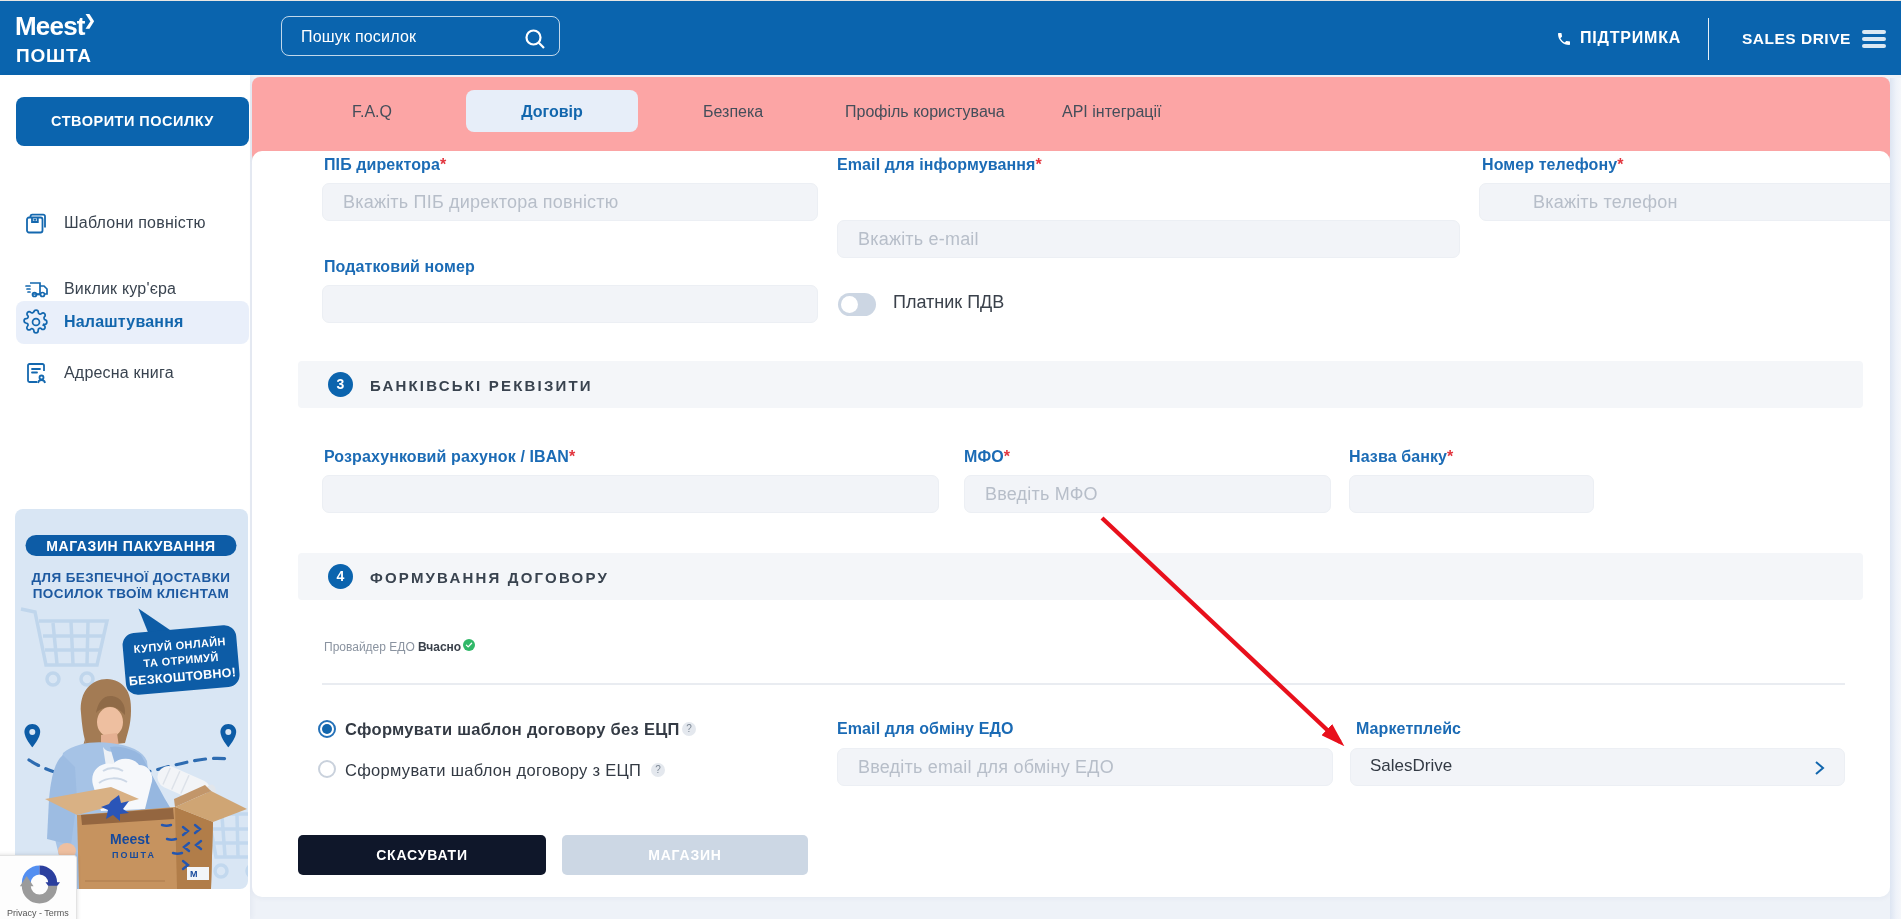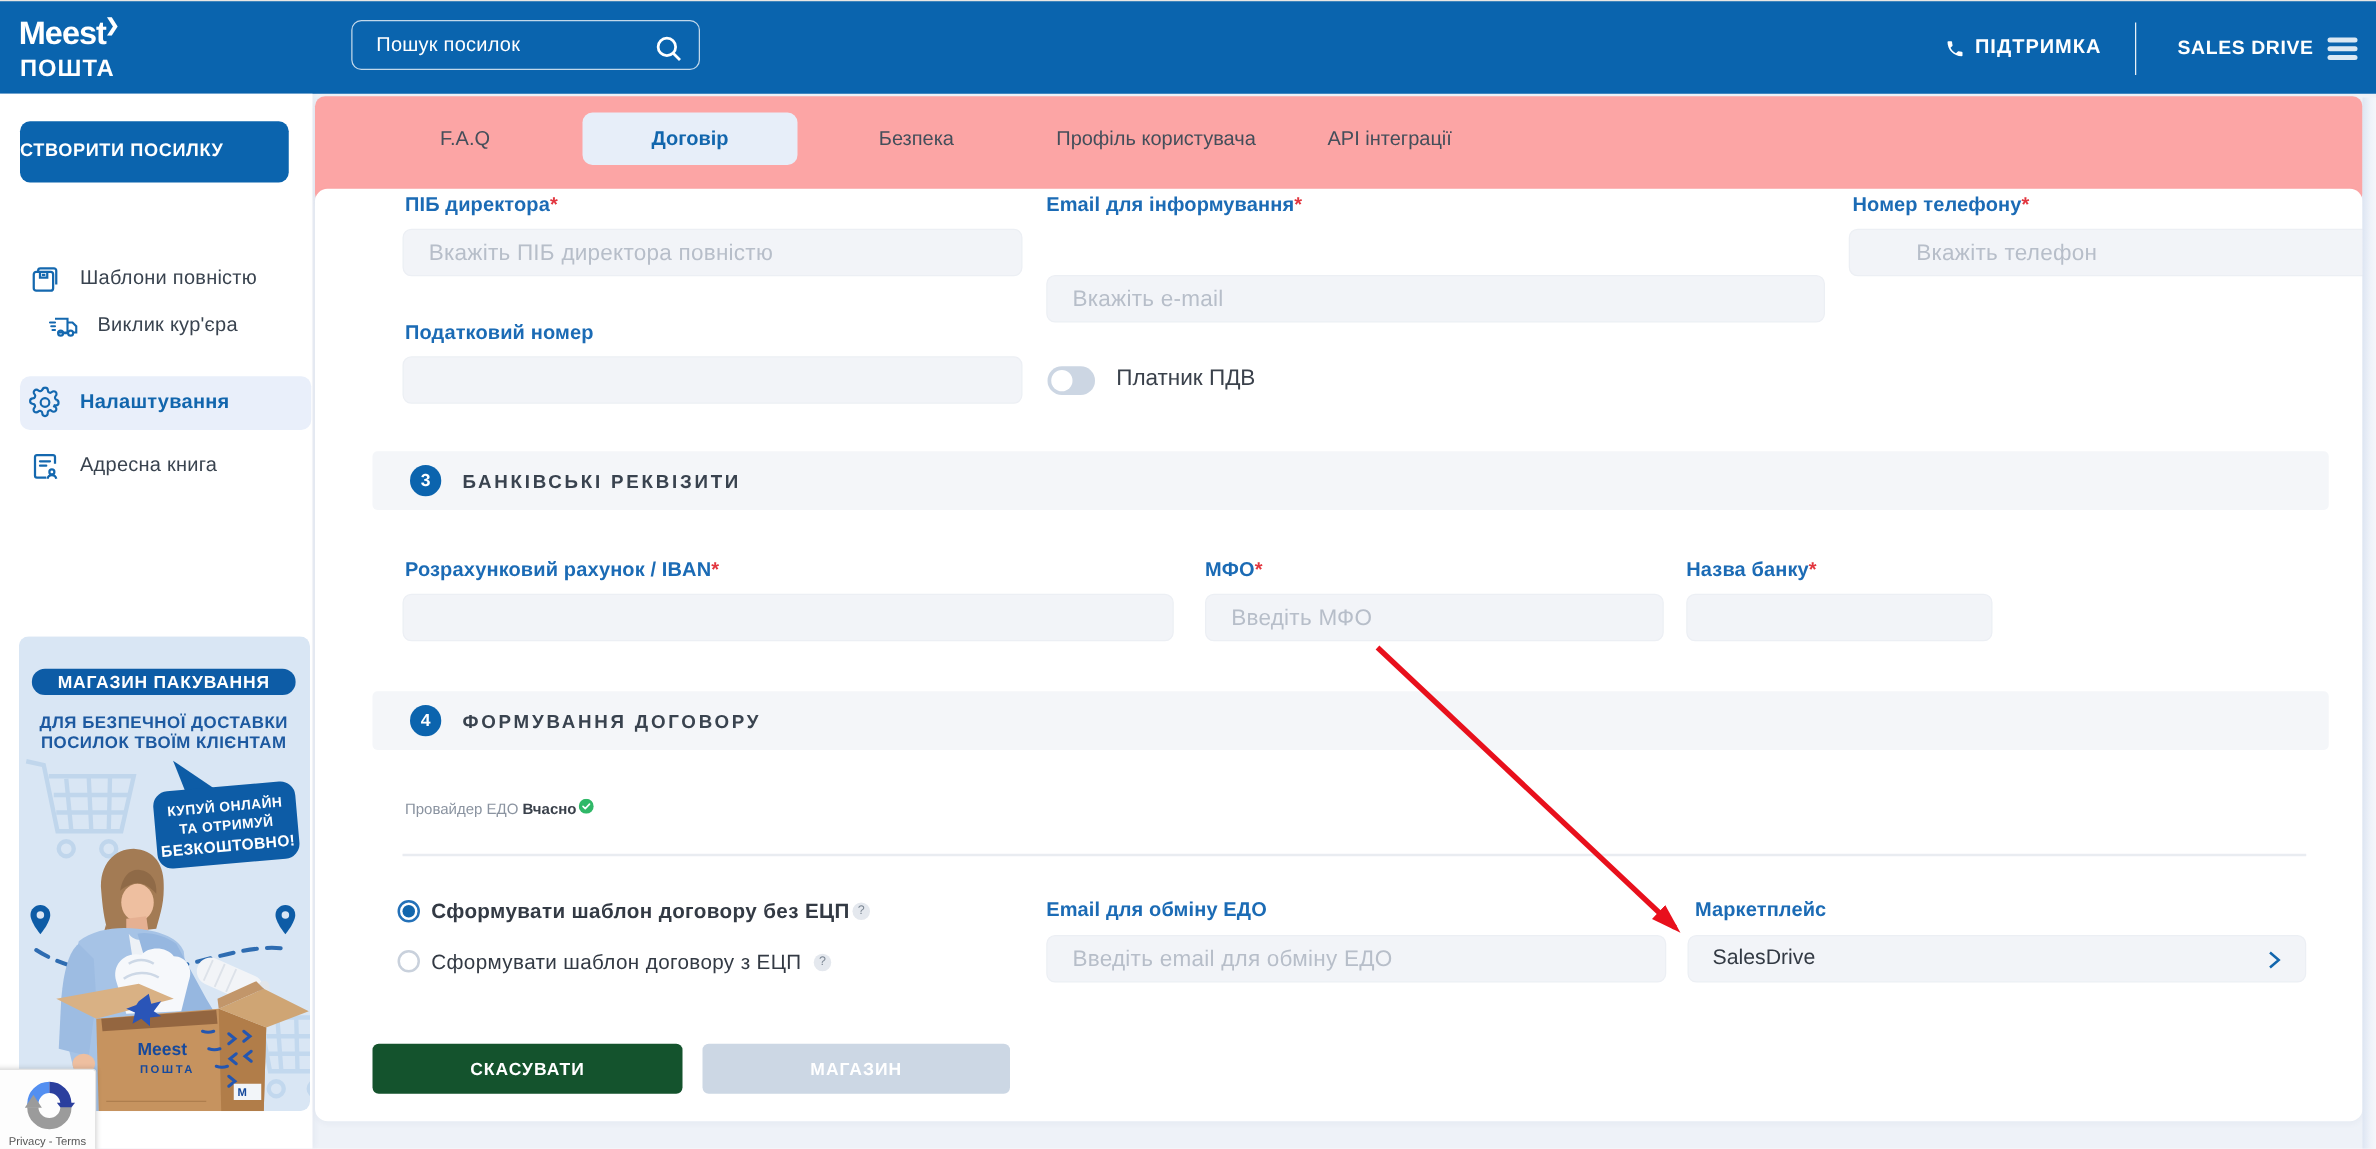--- a/index.html
+++ b/index.html
@@ -40,32 +40,32 @@
   <div class="abs" style="left:1708px;top:17px;width:1px;height:42px;background:rgba(255,255,255,0.9);"></div>
   <div class="abs" style="left:1742px;top:29px;color:#fff;font-size:15.5px;font-weight:bold;letter-spacing:0.5px;">SALES DRIVE</div>
   <div class="abs" style="left:1862px;top:29px;width:24px;">
     <div style="height:4px;background:#dbe8f3;border-radius:2px;margin-bottom:3px;"></div>
     <div style="height:4px;background:#dbe8f3;border-radius:2px;margin-bottom:3px;"></div>
     <div style="height:4px;background:#dbe8f3;border-radius:2px;"></div>
   </div>
 </div>
 
 <div class="abs" id="sidebar" style="left:0;top:75px;width:250px;height:844px;background:#fff;box-shadow:2px 0 5px rgba(30,60,110,0.05);">
-  <div class="abs" style="left:16px;top:22px;width:215px;height:49px;background:#0b64ae;border-radius:8px;color:#fff;font-size:14.5px;font-weight:bold;letter-spacing:0.5px;line-height:49px;">СТВОРИТИ ПОСИЛКУ</div>
+  <div class="abs" style="left:16px;top:22px;width:233px;height:49px;background:#0b64ae;border-radius:8px;color:#fff;font-size:14.5px;font-weight:bold;letter-spacing:0.5px;text-align:center;line-height:49px;">СТВОРИТИ ПОСИЛКУ</div>
 
   <div class="menu-item" style="top:126px;">
     <svg width="26" height="26" viewBox="0 0 26 26" fill="none" stroke="#1468af" stroke-width="1.8">
         <rect x="4" y="7.5" width="15.5" height="15" rx="2"></rect>
         <path d="M7.5 7.5 V6.5 A1.8 1.8 0 0 1 9.3 4.7 H20.2 A1.8 1.8 0 0 1 22 6.5 V17.5"></path>
         <path d="M9 7.5 V12 H14.8 V7.5"></path>
         <path d="M10.5 9.8 H13.3"></path>
       </svg>
     <div class="txt">Шаблони повністю</div>
   </div>
-  <div class="menu-item" style="top:164px;margin-left:14px;">
+  <div class="menu-item" style="top:192px;">
     <svg width="28" height="26" viewBox="0 0 28 26" fill="none" stroke="#1468af" stroke-width="1.7">
         <path d="M7 7h10v11H9"></path>
         <path d="M17 10h4l3 3v5h-2.5"></path>
         <circle cx="11.5" cy="18.5" r="2"></circle>
         <circle cx="19.5" cy="18.5" r="2"></circle>
         <path d="M14 18.5h3.5"></path>
         <path d="M3 10h4M4 13h3M5 16h2" stroke-linecap="round"></path>
       </svg>
     <div class="txt">Виклик кур'єра</div>
   </div>
@@ -260,21 +260,21 @@
     </div>
 
   <div class="lbl" style="left:1104px;top:569px;">Маркетплейс</div>
   <div class="inp" style="left:1098px;top:597px;width:495px;">
     <div class="abs" style="left:19px;top:7px;color:#333a44;font-size:17px;">SalesDrive</div>
     <svg class="abs" style="right:18px;top:11px;" width="14" height="16" viewBox="0 0 14 16" fill="none" stroke="#1266ad" stroke-width="2">
         <path d="M4 2l7 6-7 6"></path>
       </svg>
   </div>
 
-  <div class="abs" style="left:46px;top:684px;width:248px;height:40px;background:#14532d;border-radius:5px;color:#fff;font-size:14px;font-weight:bold;letter-spacing:0.8px;text-align:center;line-height:40px;">СКАСУВАТИ</div>
+  <div class="abs" style="left:46px;top:684px;width:248px;height:40px;background:#0f172a;border-radius:5px;color:#fff;font-size:14px;font-weight:bold;letter-spacing:0.8px;text-align:center;line-height:40px;">СКАСУВАТИ</div>
   <div class="abs" style="left:310px;top:684px;width:246px;height:40px;background:#ccd7e4;border-radius:5px;color:#fff;font-size:14px;font-weight:bold;letter-spacing:0.8px;text-align:center;line-height:40px;">МАГАЗИН</div>
 </div>
 
 <div class="abs" style="left:1890px;top:78px;width:11px;height:841px;background:linear-gradient(to right,#dde5f2 0%,#eef2f9 55%,#f5f7fb 100%);"></div>
 
 <svg class="abs" style="left:1090px;top:505px;pointer-events:none;" width="270" height="255" viewBox="0 0 270 255">
   <defs>
     <marker id="ah" markerWidth="5.6" markerHeight="3.6" refX="4.2" refY="1.8" orient="auto">
         <path d="M0 0L5.6 1.8L0 3.6z" fill="#e8101c"></path>
       </marker>

